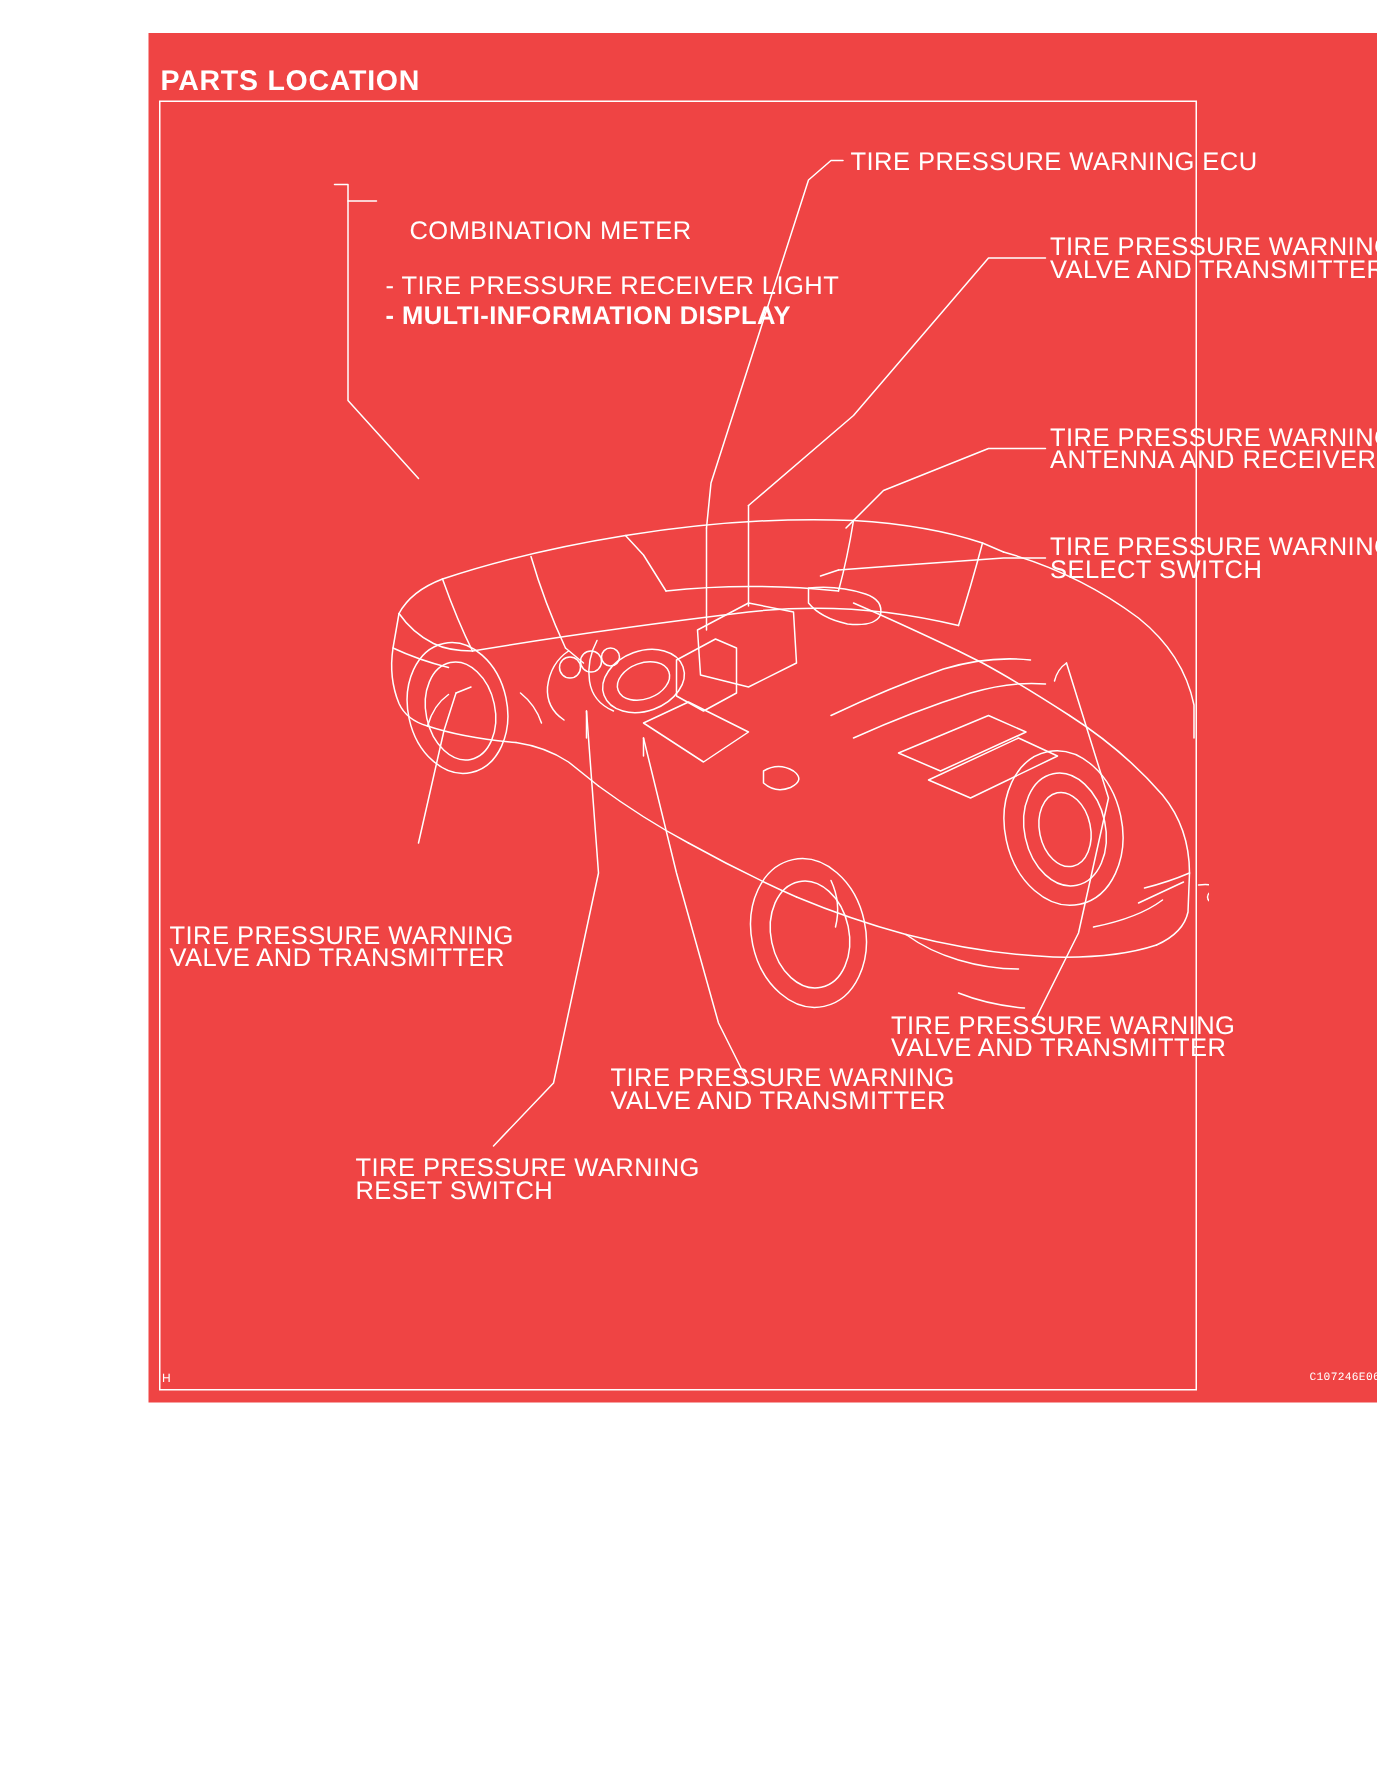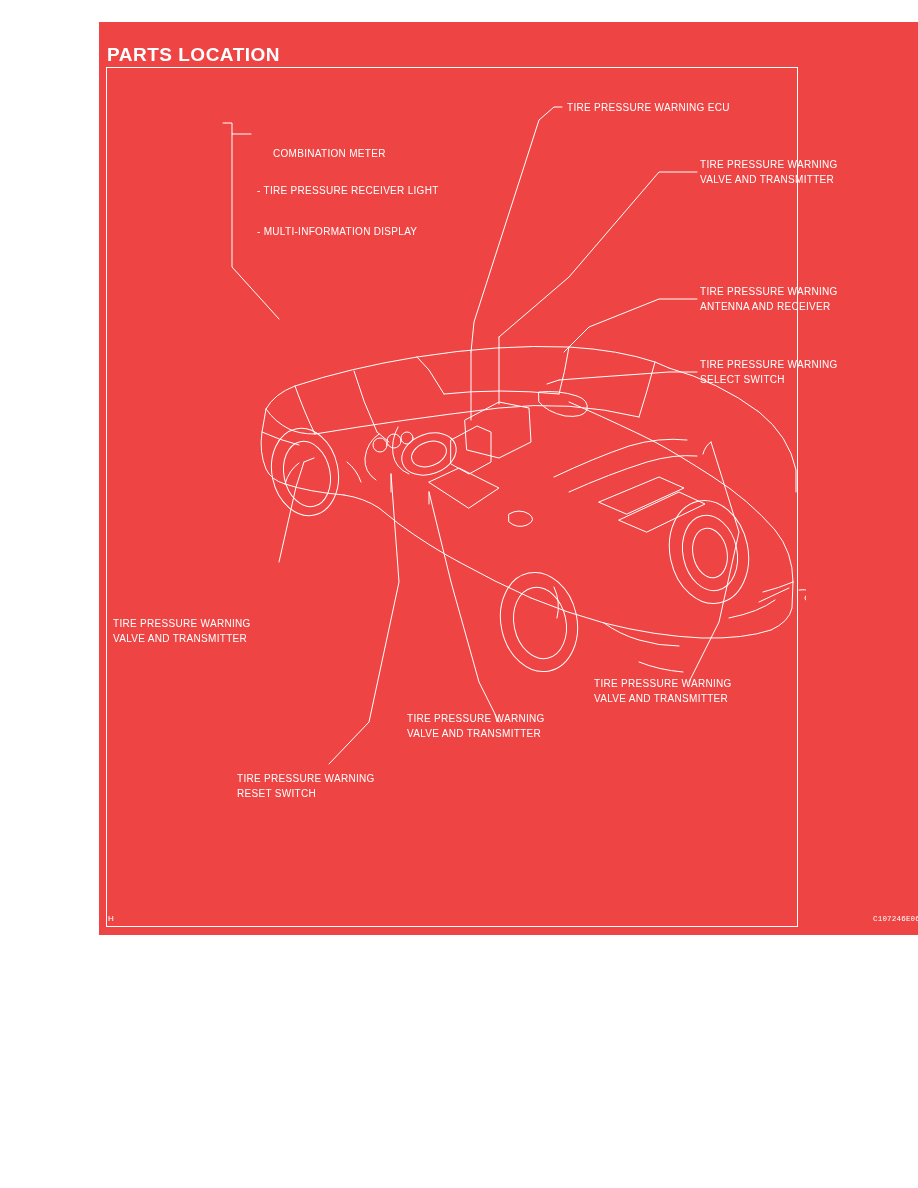--- a/index.html
+++ b/index.html
@@ -43,21 +43,21 @@
     left: 7px;
     top: 45px;
     width: 692px;
     height: 860px;
     border: 1px solid #ffffff;
     box-sizing: border-box;
   }
   .callout {
     position: absolute;
     color: #ffffff;
-    font-size: 10px;
+    font-size: 17px;
     line-height: 15px;
     letter-spacing: 0.3px;
     white-space: pre-line;
     font-family: "Liberation Sans", sans-serif;
   }
   #corner-mark {
     position: absolute;
     left: 9px;
     bottom: 12px;
     color: #ffffff;
@@ -190,21 +190,21 @@
         </g>
 
         <g>
           <ellipse cx="714" cy="576" rx="8" ry="5"></ellipse>
         </g>
       </g>
     </svg>
 
     <div class="callout" style="left:174px; top:124px;">COMBINATION METER</div>
     <div class="callout" style="left:158px; top:161px;">- TIRE PRESSURE RECEIVER LIGHT</div>
-    <div class="callout" style="left:158px; top:202px;">- MULTI-INFORMATION DISPLAY</div>
+    <div class="callout" style="left:158px; top:181px;font-weight:bold;">- MULTI-INFORMATION DISPLAY</div>
     <div class="callout" style="left:468px; top:78px;">TIRE PRESSURE WARNING ECU</div>
     <div class="callout" style="left:601px; top:135px;">TIRE PRESSURE WARNING
 VALVE AND TRANSMITTER</div>
     <div class="callout" style="left:601px; top:262px;">TIRE PRESSURE WARNING
 ANTENNA AND RECEIVER</div>
     <div class="callout" style="left:601px; top:335px;">TIRE PRESSURE WARNING
 SELECT SWITCH</div>
     <div class="callout" style="left:14px; top:594px;">TIRE PRESSURE WARNING
 VALVE AND TRANSMITTER</div>
     <div class="callout" style="left:138px; top:749px;">TIRE PRESSURE WARNING

